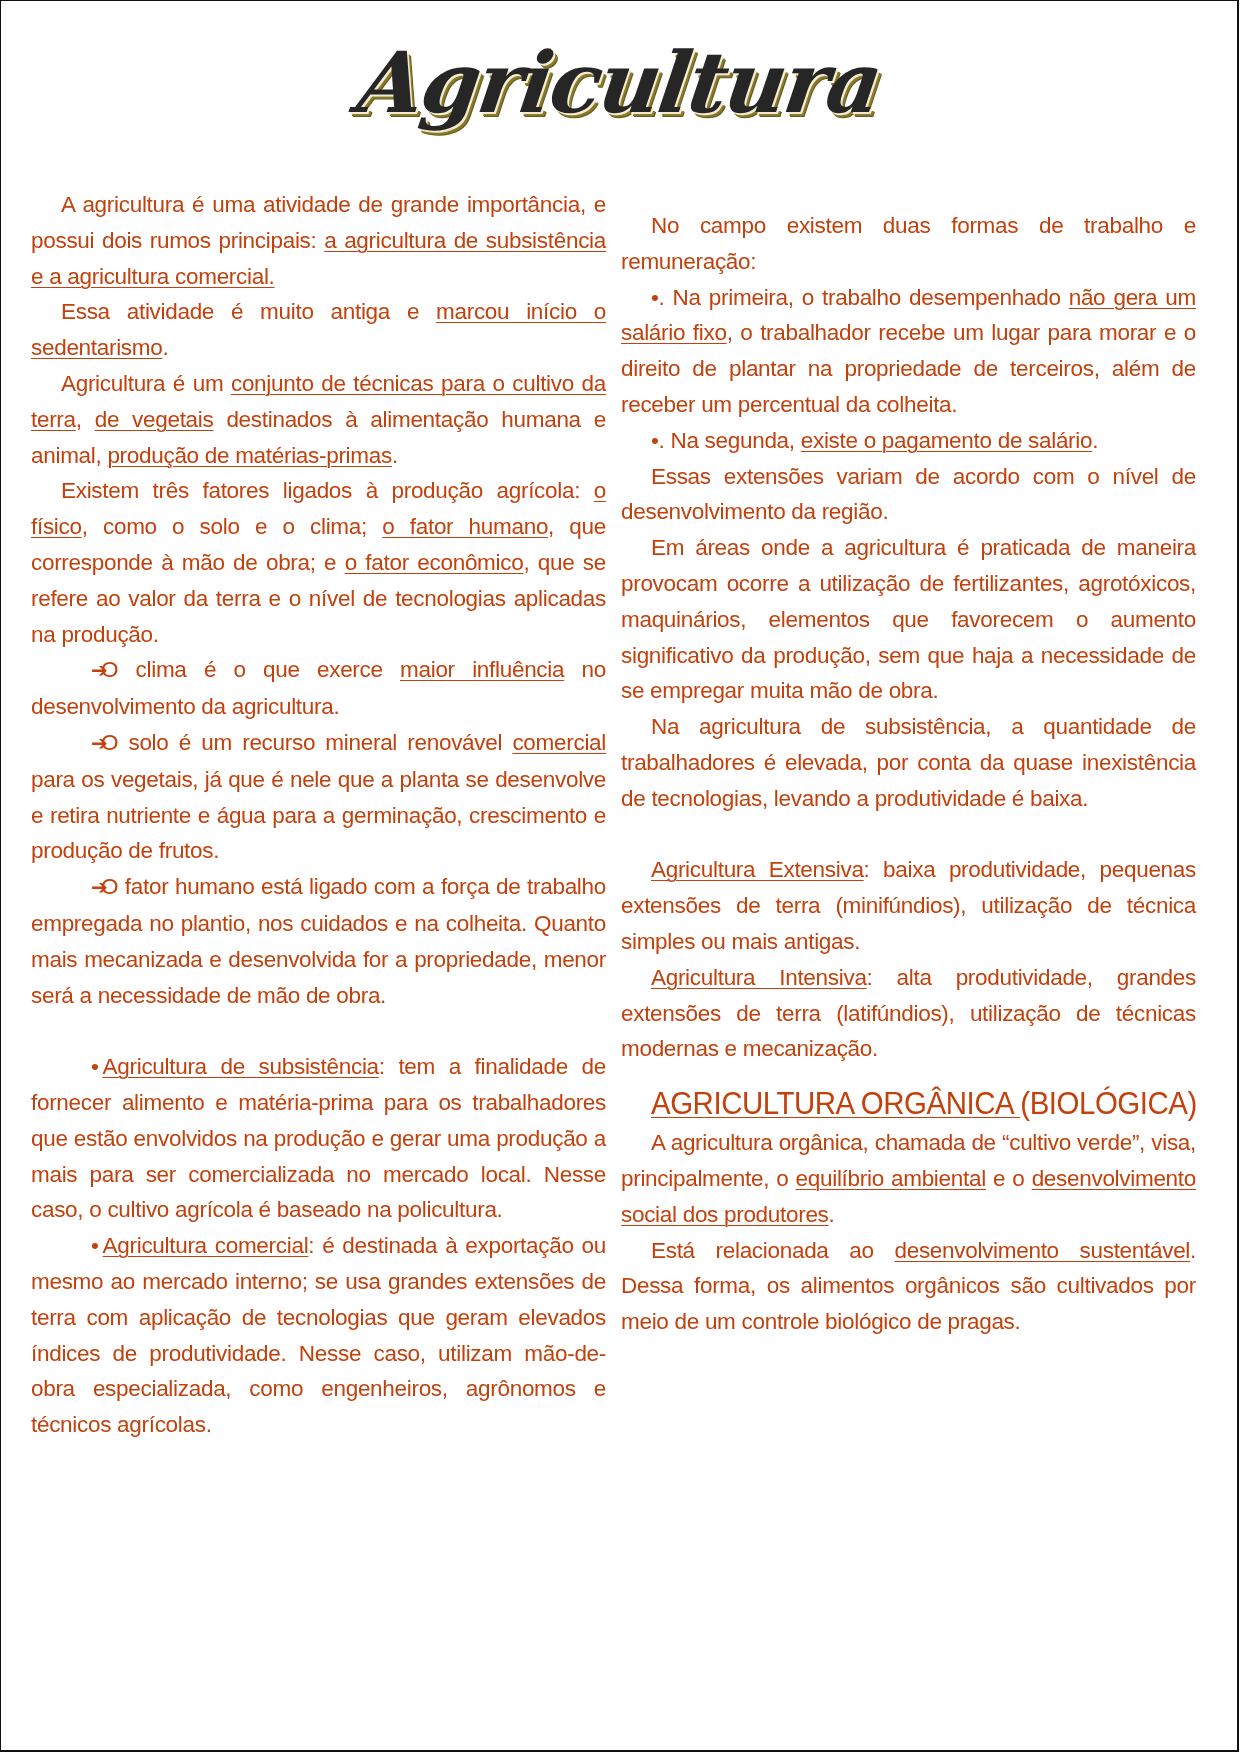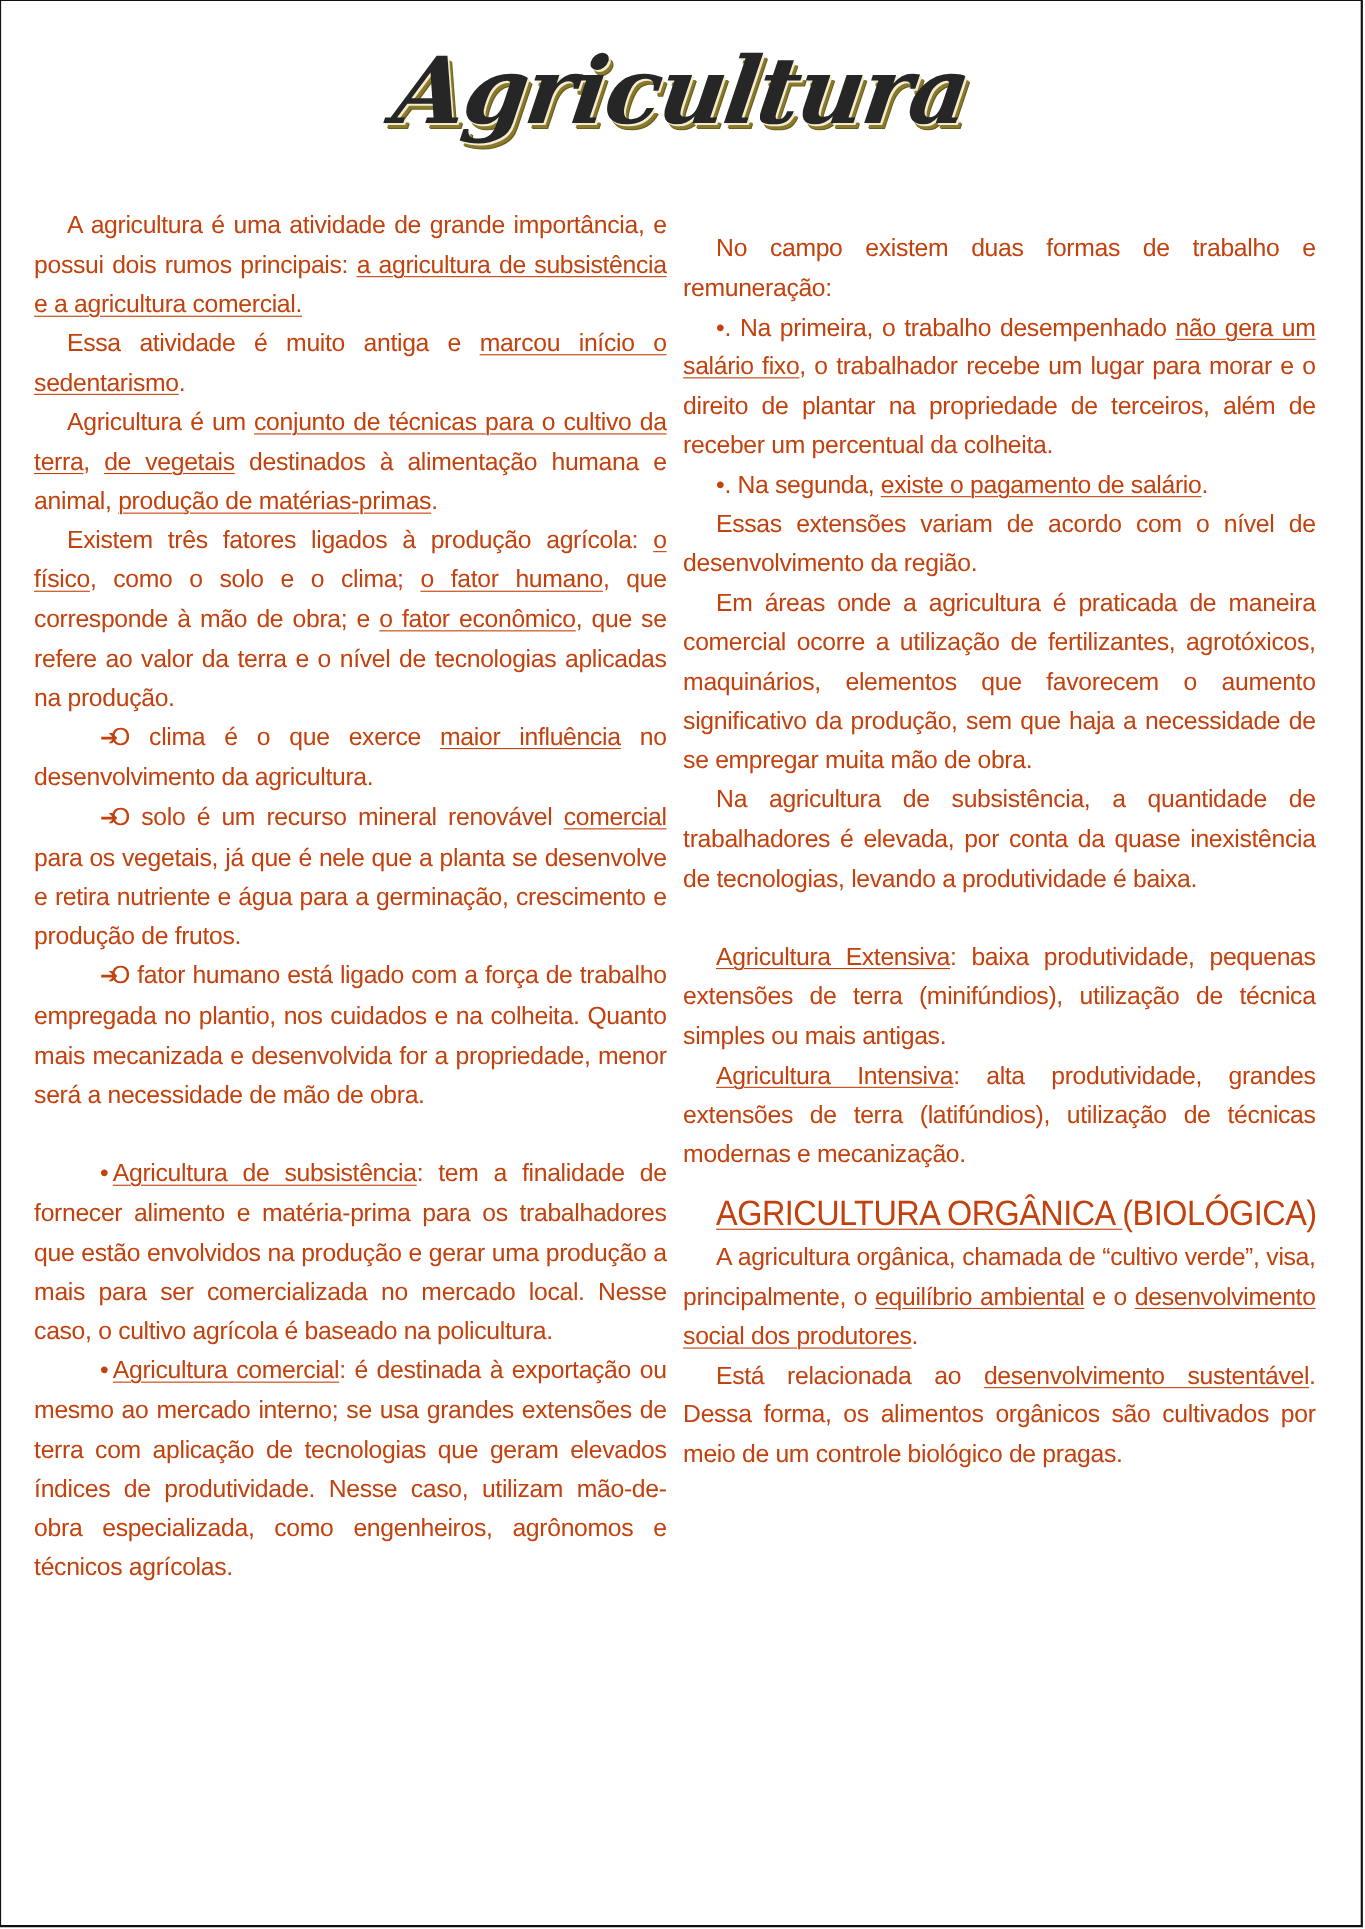--- a/index.html
+++ b/index.html
@@ -71,21 +71,21 @@
   </div>
 
   <div class="col right">
     <p><span>No campo existem duas formas de trabalho e remuneração:</span></p>
 
     <p><span>•.</span><span> Na primeira, o trabalho desempenhado </span><u>não gera um salário fixo</u><span>, o trabalhador recebe um lugar para morar e o direito de plantar na propriedade de terceiros, além de receber um percentual da colheita.</span></p>
 
     <p><span>•.</span><span> Na segunda, </span><u>existe o pagamento de salário</u><span>.</span></p>
 
     <p><span>Essas extensões variam de acordo com o nível de desenvolvimento da região.</span></p>
-    <p><span>Em áreas onde a agricultura é praticada de maneira comercial ocorre a utilização de fertilizantes, agrotóxicos, maquinários, elementos que favorecem o aumento significativo da produção, sem que haja a necessidade de se empregar muita mão de obra.</span></p>
+    <p><span>Em áreas onde a agricultura é praticada de maneira provocam ocorre a utilização de fertilizantes, agrotóxicos, maquinários, elementos que favorecem o aumento significativo da produção, sem que haja a necessidade de se empregar muita mão de obra.</span></p>
     <p><span>Na agricultura de subsistência, a quantidade de trabalhadores é elevada, por conta da quase inexistência de tecnologias, levando a produtividade é baixa.</span></p>
 
     <div class="gap"></div>
 
 
     <p><u>Agricultura Extensiva</u><span>: baixa produtividade, pequenas extensões de terra (minifúndios), utilização de técnica simples ou mais antigas.</span></p>
 
     <p><u>Agricultura Intensiva</u><span>: alta produtividade, grandes extensões de terra (latifúndios), utilização de técnicas modernas e mecanização.</span></p>
 
     <div class="section-title"><u>AGRICULTURA ORGÂNICA </u><span>(BIOLÓGICA)</span></div>

